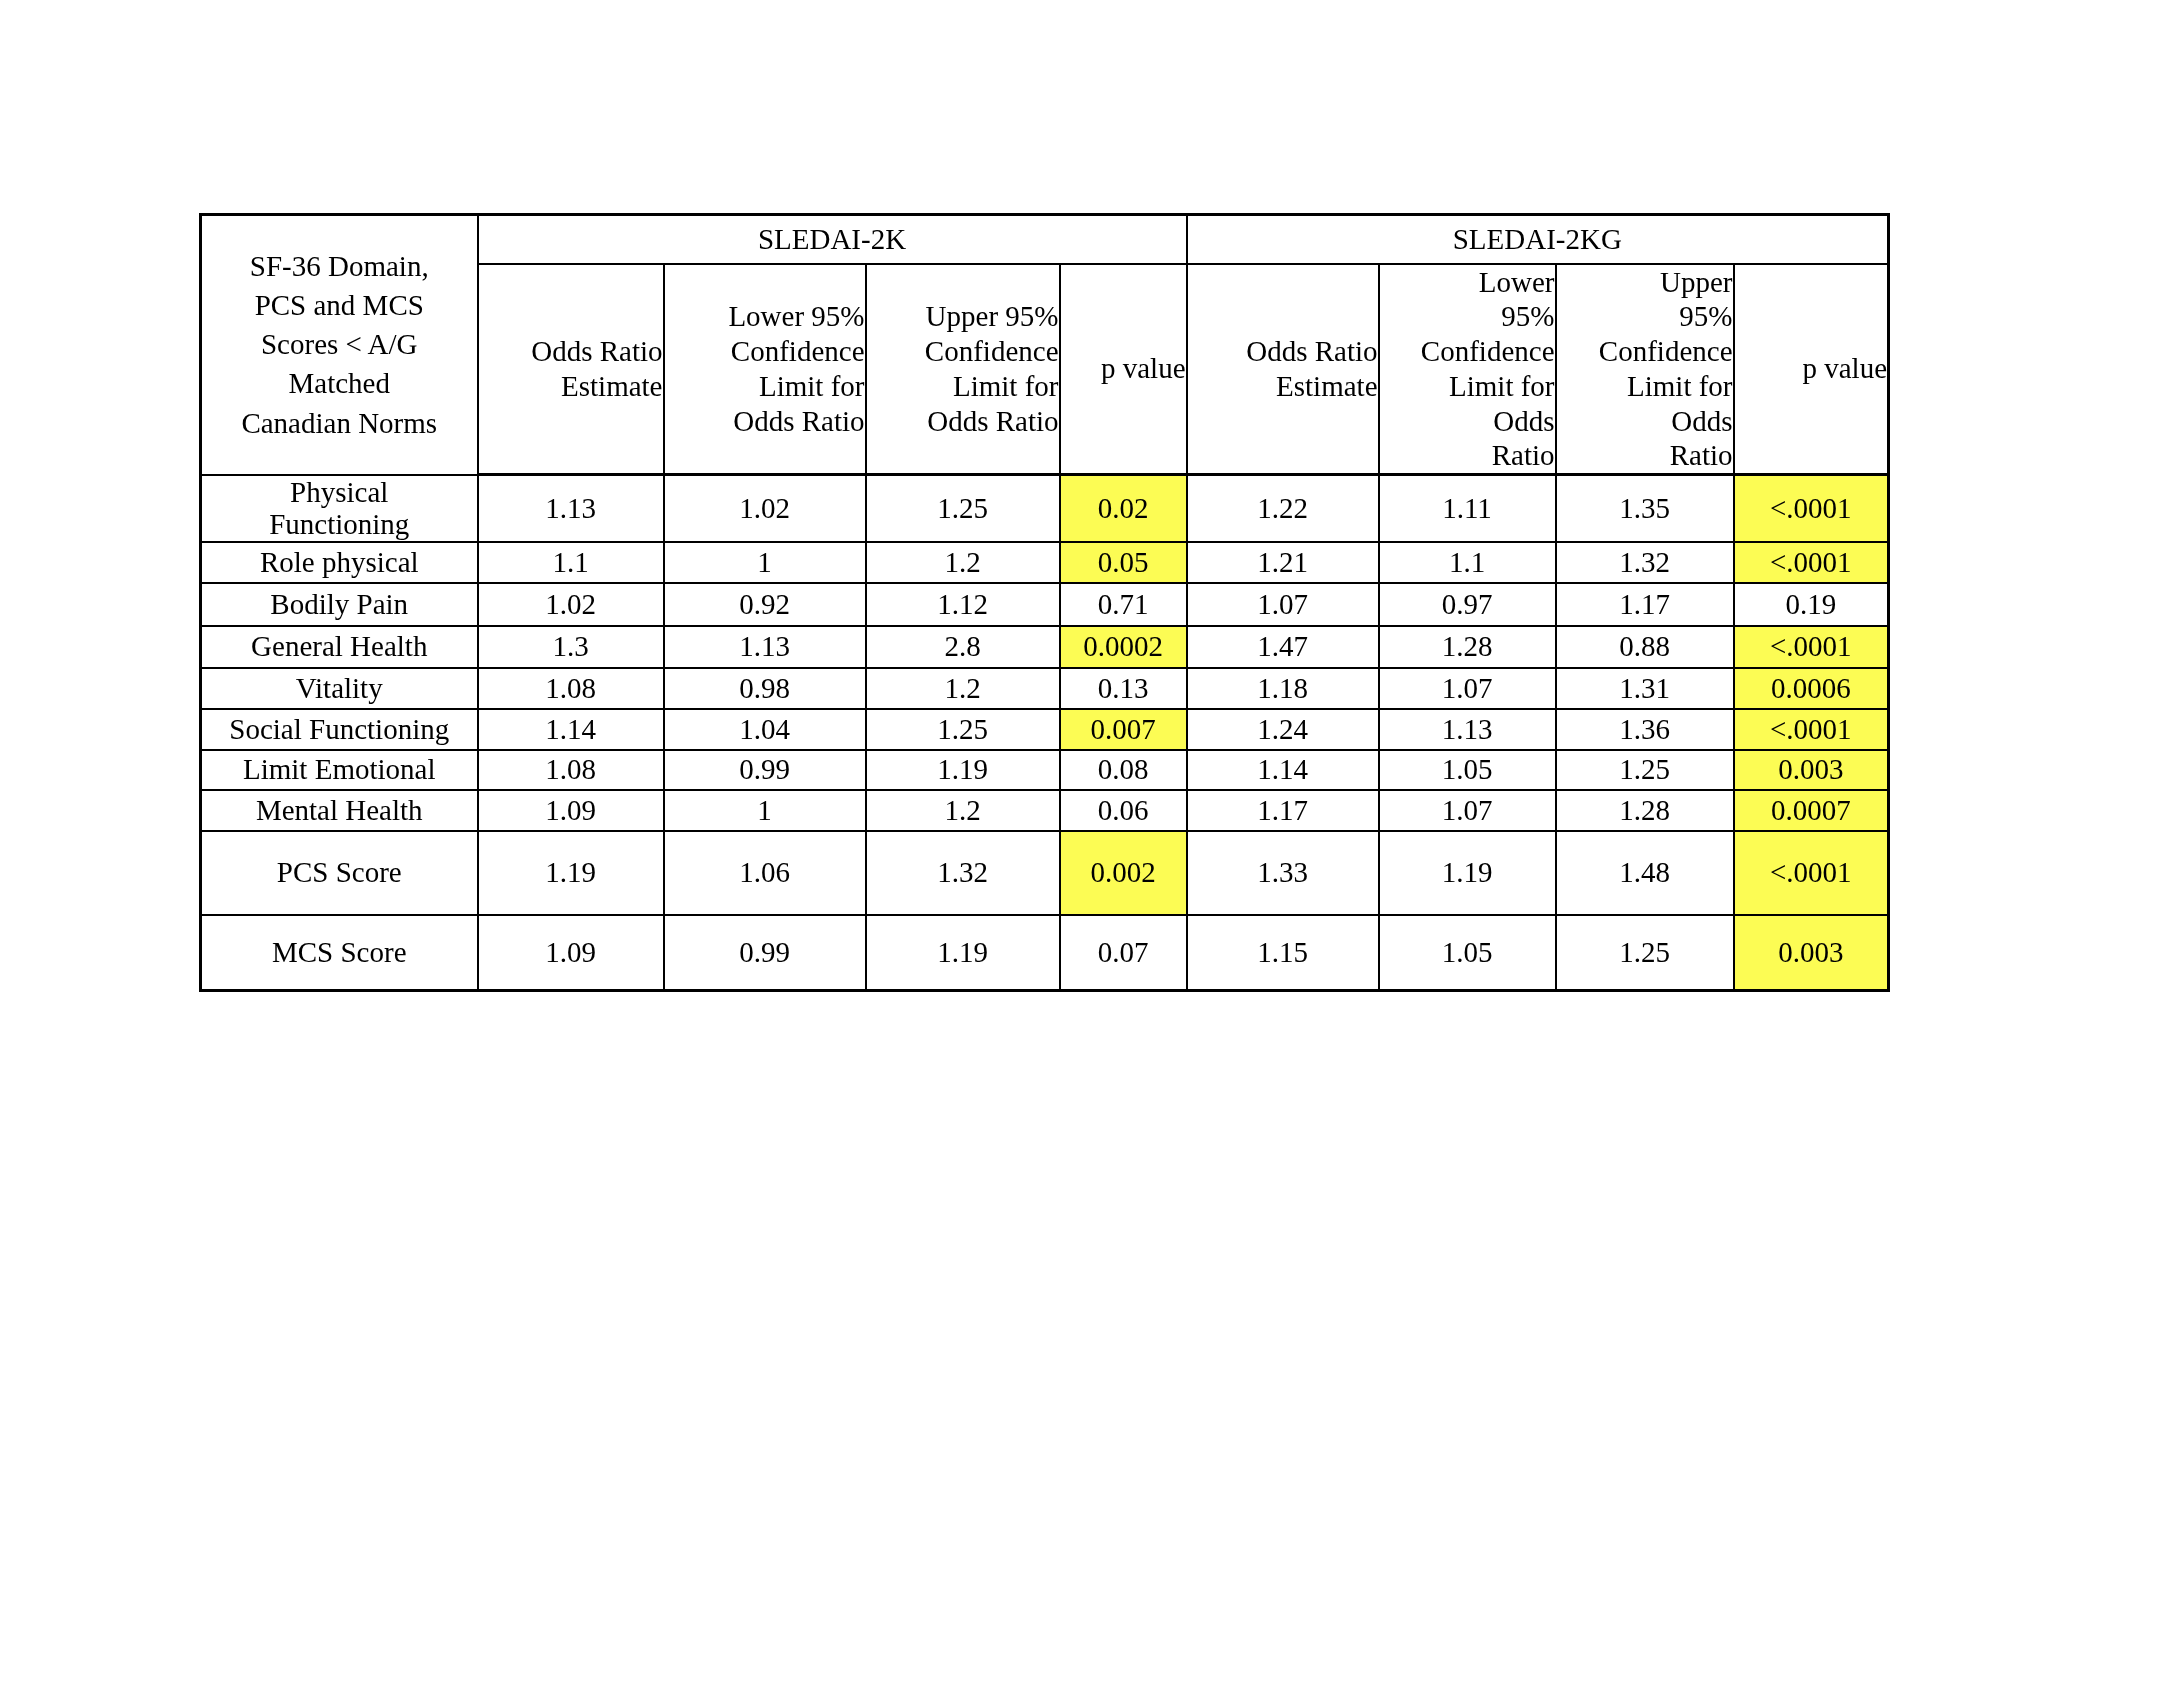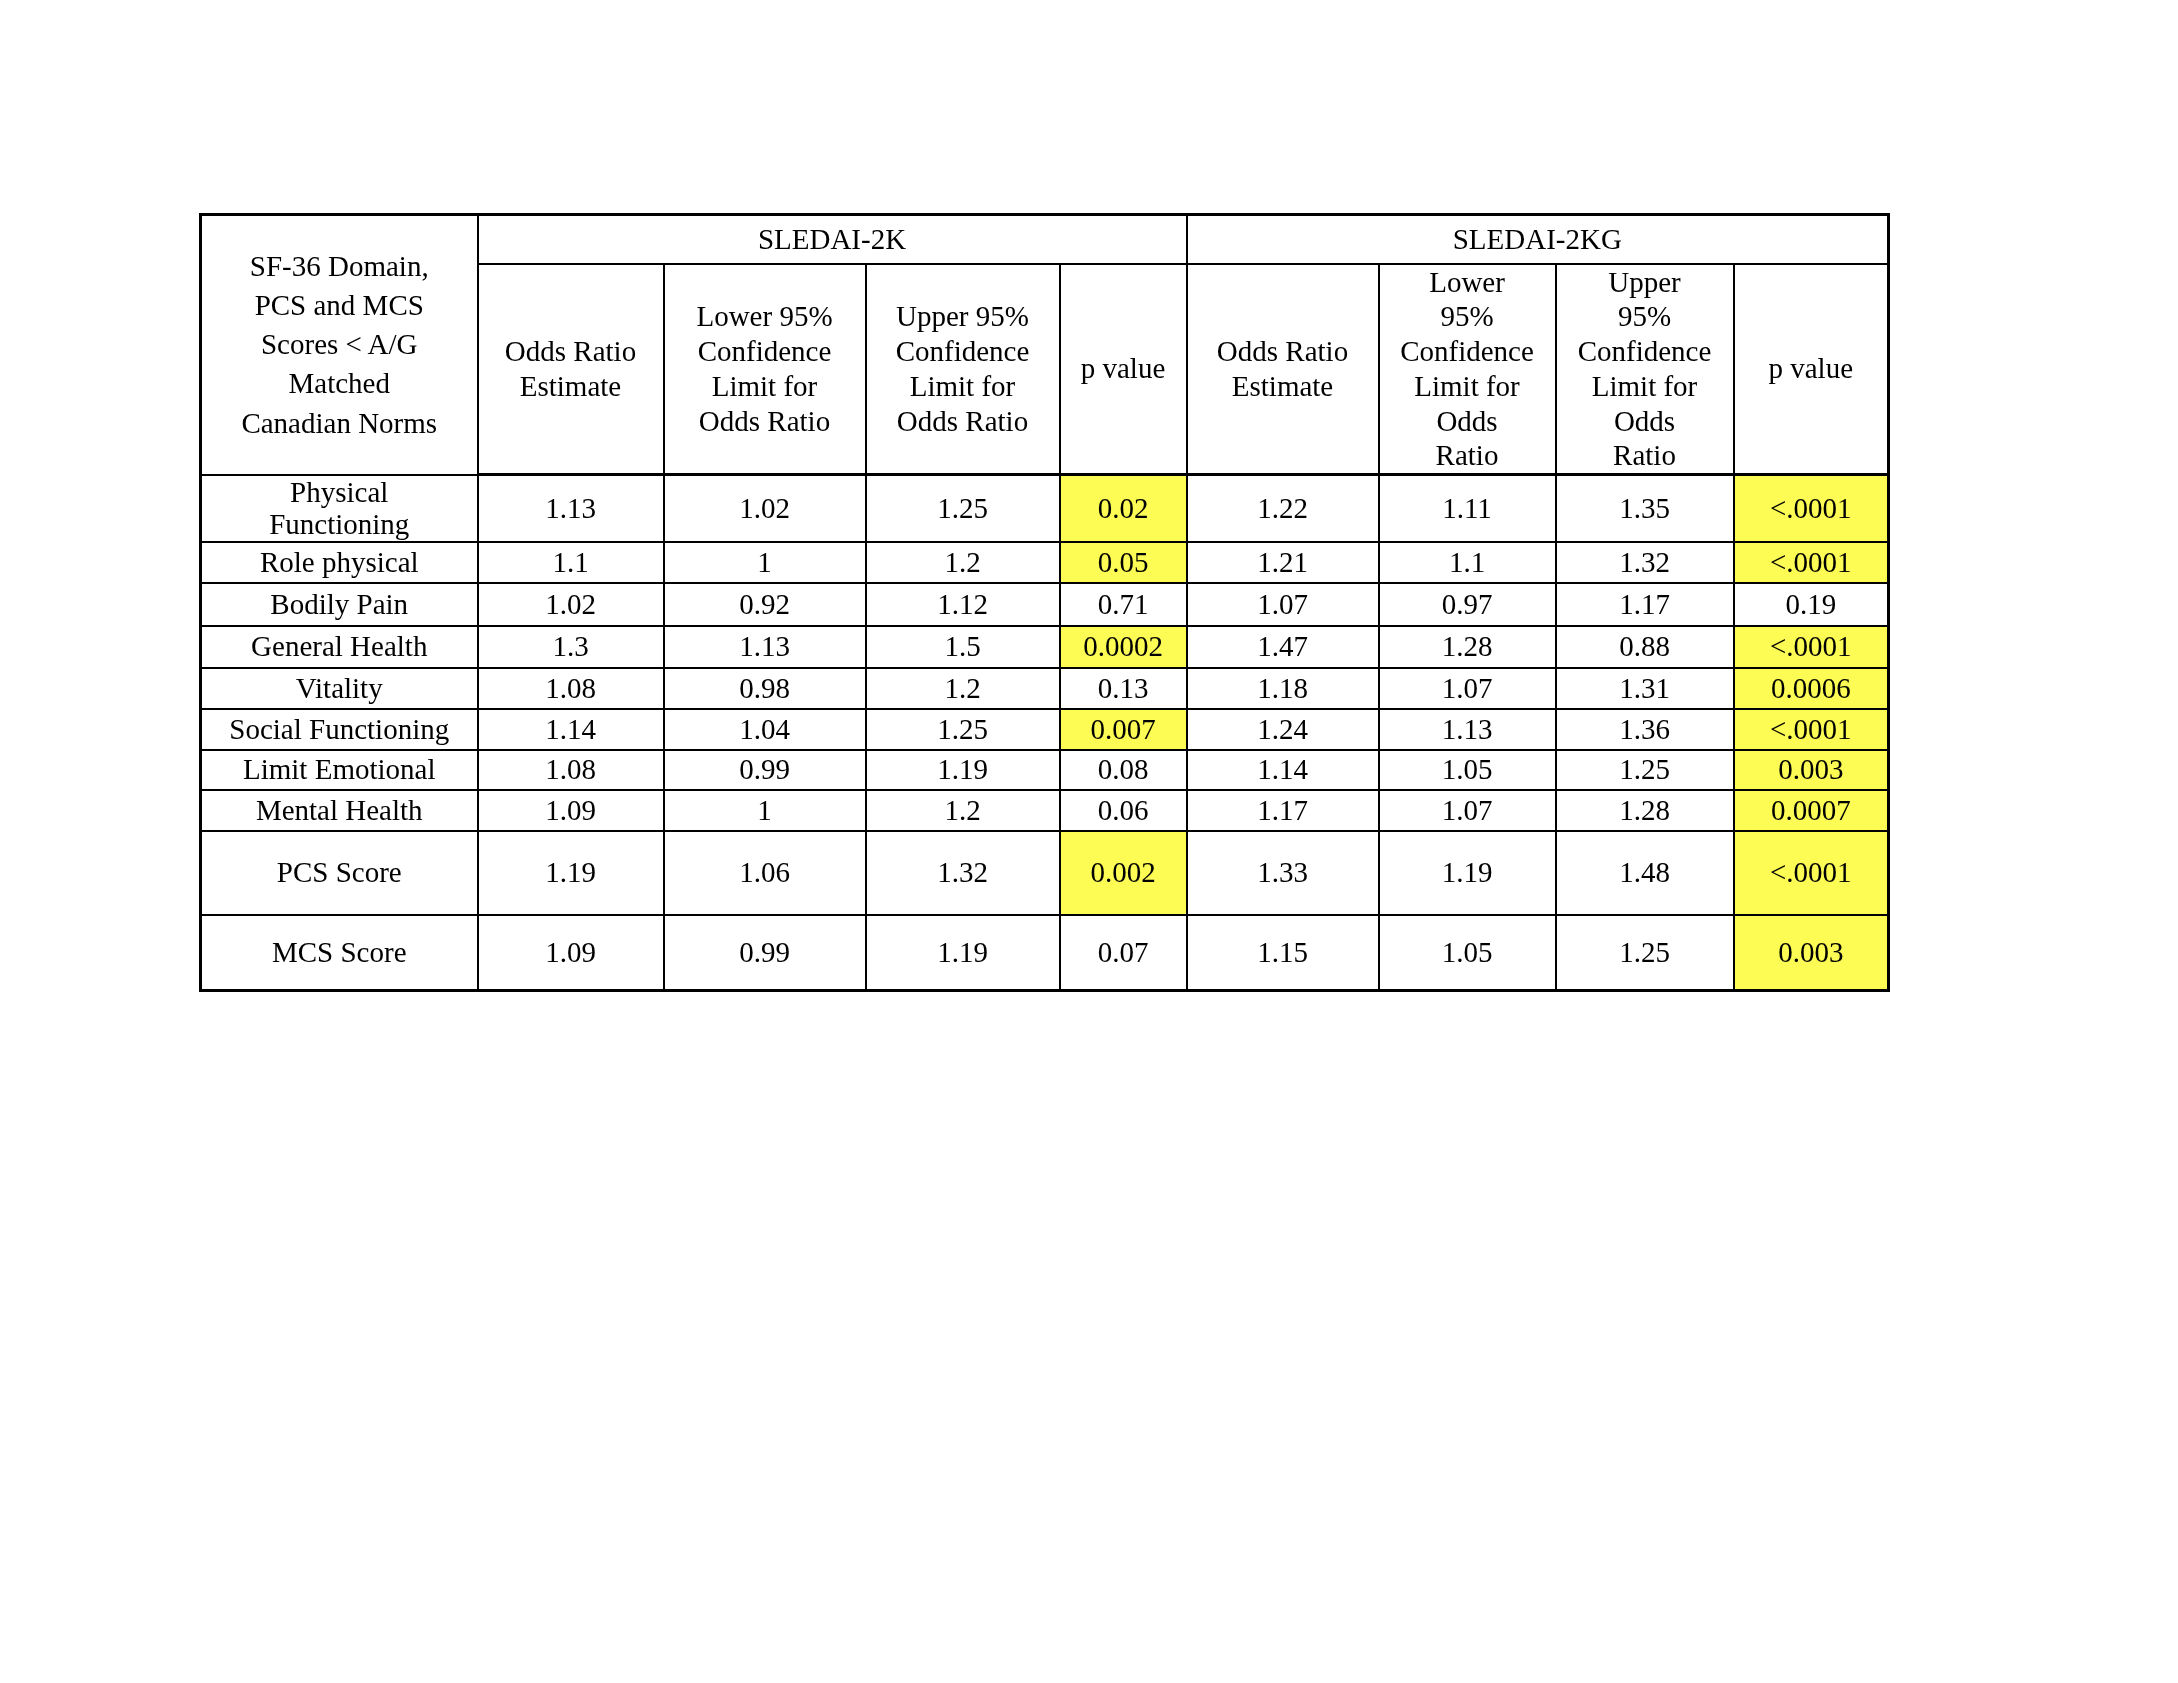--- a/index.html
+++ b/index.html
@@ -25,21 +25,21 @@
     padding:0;
     text-align:center;
     vertical-align:middle;
     font-size:29px;
     font-weight:normal;
     overflow:hidden;
   }
   tr.band-row{height:49px;}
   th.band{font-size:31px;font-weight:bold;}
   tr.heads-row{height:205px;}
-  tr.heads-row th{border-bottom:3px solid #000;}
+  tr.heads-row th{border-bottom:3px solid #000;text-align:right;}
   th.colhead{
     font-weight:bold;
     white-space:pre-line;
     line-height:1.2;
     padding:2px;
   }
   td.corner{
     text-align:left;
     vertical-align:middle;
     font-weight:bold;
@@ -146,21 +146,21 @@
         <td class="num">0.71</td>
         <td class="num">1.07</td>
         <td class="num">0.97</td>
         <td class="num">1.17</td>
         <td class="num">0.19</td>
       </tr>
       <tr style="height:42px">
         <th class="rowlabel">General Health</th>
         <td class="num">1.3</td>
         <td class="num">1.13</td>
-        <td class="num">1.5</td>
+        <td class="num">2.8</td>
         <td class="num hl">0.0002</td>
         <td class="num">1.47</td>
         <td class="num">1.28</td>
         <td class="num">0.88</td>
         <td class="num hl">&lt;.0001</td>
       </tr>
       <tr style="height:41px">
         <th class="rowlabel">Vitality</th>
         <td class="num">1.08</td>
         <td class="num">0.98</td>

